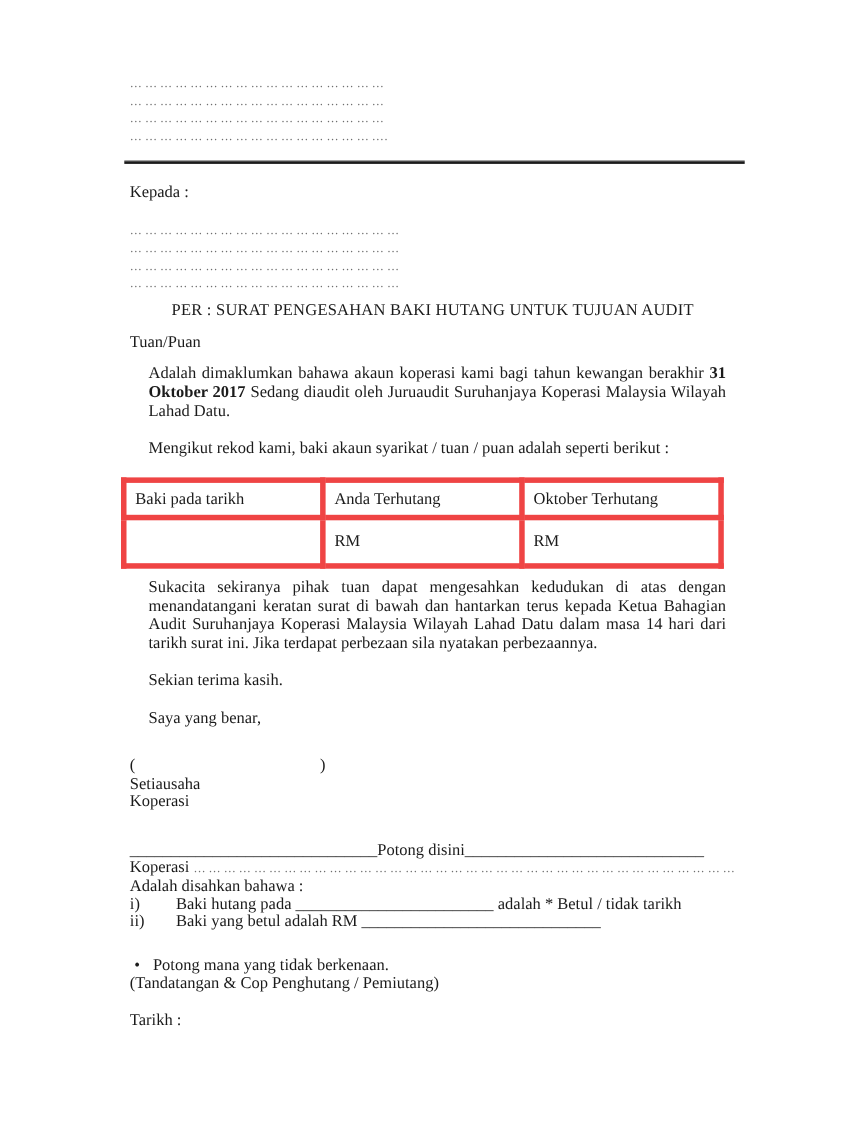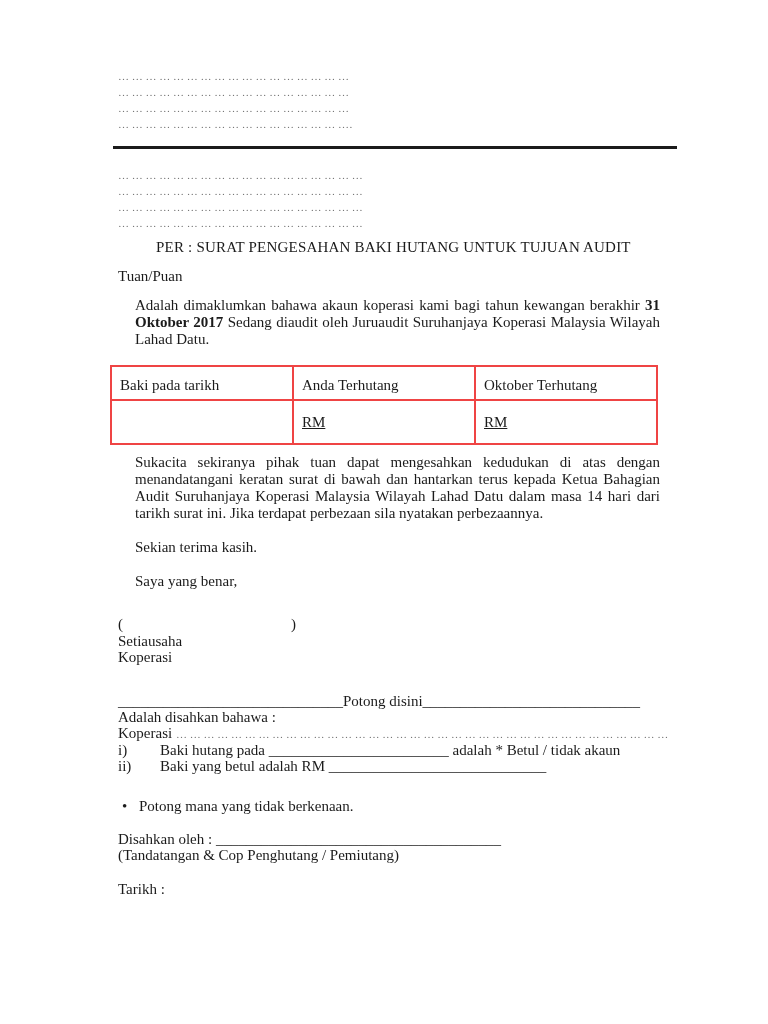--- a/index.html
+++ b/index.html
@@ -25,24 +25,24 @@
   .recipient-block { margin-top: 18px; }
   .subject { margin-top: 8px; letter-spacing: 0.2px; margin-left: 38px; }
   .salutation { margin-top: 12px; }
   .para1 { margin-top: 12px; text-align: justify; }
   .para-records { margin-top: 16px; }
   .bal-table {
     border-collapse: collapse; margin: 11px 0 0 -8px; width: 548px;
     table-layout: fixed;
   }
   .bal-table td {
-    border: 2px solid #ef4444; padding-left: 8px; font-size: 15px;
+    border: 5px solid #ef4444; padding-left: 8px; font-size: 15px;
   }
   .bal-table .hdr td { height: 34px; vertical-align: bottom; padding-bottom: 5px; }
-  .bal-table .val td { height: 44px; vertical-align: middle; text-decoration: underline; }
+  .bal-table .val td { height: 44px; vertical-align: middle; }
   .para-request { margin-top: 9px; text-align: justify; }
   .closing { margin-top: 14px; }
   .signoff { margin-top: 14px; }
   .paren-line { margin-top: 26px; }
   .paren-gap { display: inline-block; width: 168px; }
   .tight { line-height: 16px; font-family: Liberation Serif, serif; }
   .cutline { margin-top: 28px; white-space: nowrap; }
   .kop-dots { font-size: 11px; color: #6e6e6e; word-spacing: -1px; letter-spacing: 0.5px; }
   .item { white-space: nowrap; }
   .item .inum { display: inline-block; width: 42px; }
@@ -60,34 +60,36 @@
 
     <div class="dotted-block">
       <div class="dotted">… … … … … … … … … … … … … … … … …</div>
       <div class="dotted">… … … … … … … … … … … … … … … … …</div>
       <div class="dotted">… … … … … … … … … … … … … … … … …</div>
       <div class="dotted">… … … … … … … … … … … … … … … … ….</div>
     </div>
 
     <div class="rule"></div>
 
+    <div class="kepada">Kepada :</div>
 
     <div class="dotted-block recipient-block">
       <div class="dotted">… … … … … … … … … … … … … … … … … …</div>
       <div class="dotted">… … … … … … … … … … … … … … … … … …</div>
       <div class="dotted">… … … … … … … … … … … … … … … … … …</div>
       <div class="dotted">… … … … … … … … … … … … … … … … … …</div>
     </div>
 
     <div class="subject">PER : SURAT PENGESAHAN BAKI HUTANG UNTUK TUJUAN AUDIT</div>
 
     <div class="salutation">Tuan/Puan</div>
 
     <p class="para1"><span>Adalah dimaklumkan bahawa akaun koperasi kami bagi tahun kewangan berakhir </span><b>31 Oktober 2017</b><span> Sedang diaudit oleh Juruaudit Suruhanjaya Koperasi Malaysia Wilayah Lahad Datu.</span></p>
 
+    <p class="para-records">Mengikut rekod kami, baki akaun syarikat / tuan / puan adalah seperti berikut :</p>
 
     <table class="bal-table">
       <tbody>
         <tr class="hdr">
           <td>Baki pada tarikh</td>
           <td>Anda Terhutang</td>
           <td>Oktober Terhutang</td>
         </tr>
         <tr class="val">
           <td></td>
@@ -102,31 +104,30 @@
     <p class="closing">Sekian terima kasih.</p>
 
     <p class="signoff">Saya yang benar,</p>
 
     <div class="paren-line"><span>(</span><span class="paren-gap"></span><span>)</span></div>
     <div class="tight">Setiausaha</div>
     <div class="tight">Koperasi</div>
 
     <div class="cutline tight"><span>______________________________</span><span>Potong disini</span><span>_____________________________</span></div>
 
+    <div class="tight"><span>Koperasi</span> <span class="kop-dots">… … … … … … … … … … … … … … … … … … … … … … … … … … … … … … … … … … … …</span></div>
+
     <div class="tight">Adalah disahkan bahawa :</div>
 
-    <div class="tight"><span>Koperasi</span> <span class="kop-dots">… … … … … … … … … … … … … … … … … … … … … … … … … … … … … … … … … … … …</span></div>
-
-    <div class="item tight"><span class="inum">i)</span><span>Baki hutang pada </span><span>________________________</span><span> adalah * Betul / tidak akaun</span></div>
+    <div class="item tight"><span class="inum">i)</span><span>Baki hutang pada </span><span>________________________</span><span> adalah * Betul / tidak tarikh</span></div>
 
     <div class="item tight second"><span class="inum">ii)</span><span>Baki yang betul adalah RM </span><span>_____________________________</span><span></span></div>
 
     <div class="bullet-line tight"><span class="bullet-glyph">•</span><span>Potong mana yang tidak berkenaan.</span></div>
 
-    <div class="tight certified"><span>Disahkan oleh : </span><span>______________________________________</span></div>
 
     <div class="tight">(Tandatangan &amp; Cop Penghutang / Pemiutang)</div>
 
 
     <div class="date2">Tarikh :</div>
 
   </div>
 </div>
 
 </body></html>

